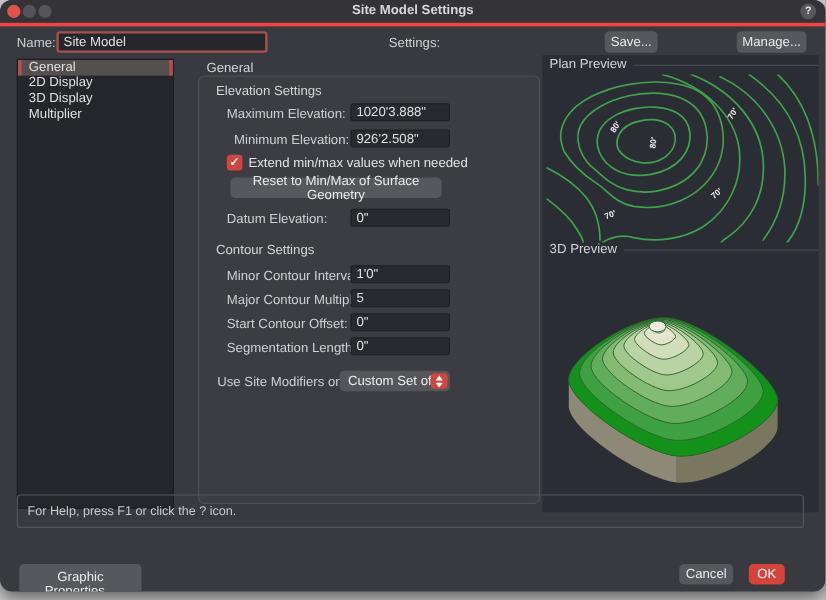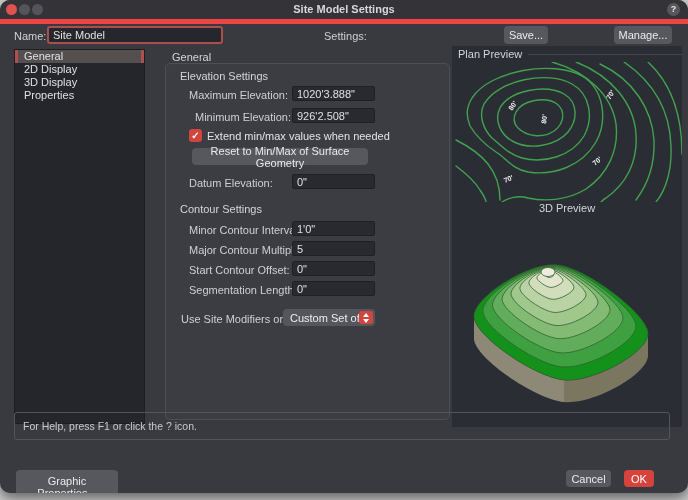--- a/index.html
+++ b/index.html
@@ -1,20 +1,20 @@
 <!DOCTYPE html>
 <html><head>
 <meta charset="utf-8">
 <style>
   html,body{margin:0;padding:0;background:#cfcfcf;font-family:"Liberation Sans",sans-serif;}
   .stage{position:relative;width:688px;height:500px;overflow:hidden;}
   .dialog{position:absolute;left:0;top:0;width:688px;height:493px;background:#393a40;border-radius:10px;
           box-shadow:0 5px 14px rgba(0,0,0,.55);overflow:hidden;}
   
-  .titlebar{position:absolute;left:0;top:0;right:0;height:19px;background:#343338;border-bottom:5px solid #ef4444;}
+  .titlebar{position:absolute;left:0;top:0;right:0;height:19px;background:#343338;border-bottom:3px solid #ef4444;}
   .tl{position:absolute;top:4px;width:11px;height:11px;border-radius:50%;}
   .tl.close{left:6px;background:#e0524d;}
   .tl.min{left:19px;background:#55545a;}
   .tl.max{left:32px;background:#55545a;}
   .title{position:absolute;left:0;right:0;top:3px;text-align:center;font-size:11px;font-weight:bold;color:#d8d8da;}
   .help-btn{position:absolute;right:8px;top:3px;width:13px;height:13px;border-radius:50%;background:#57575d;
             color:#e8e8ea;font-size:9px;font-weight:bold;text-align:center;line-height:13px;}
   
   .lbl{position:absolute;font-size:11px;color:#cfd0d3;white-space:nowrap;}
   .field{position:absolute;background:#292a30;border:1px solid #1f2026;border-radius:2px;color:#dfe0e2;
@@ -75,21 +75,21 @@
     <div class="lbl" style="left:14px;top:30px;">Name:</div>
     <div class="field name-field">Site Model</div>
     <div class="lbl" style="left:324px;top:30px;">Settings:</div>
     <button class="btn" style="left:504px;top:26px;width:44px;height:18px;">Save...</button>
     <button class="btn" style="left:614px;top:26px;width:58px;height:18px;">Manage...</button>
 
     <div class="sidebar">
       <div class="side-item selected">General</div>
       <div class="side-item">2D Display</div>
       <div class="side-item">3D Display</div>
-      <div class="side-item">Properties</div>
+      <div class="side-item">Multiplier</div>
     </div>
 
     <div class="group-label">General</div>
     <div class="groupbox"></div>
 
     <div class="section-title" style="left:180px;top:70px;">Elevation Settings</div>
 
     <div class="lbl" style="left:189px;top:89px;">Maximum Elevation:</div>
     <div class="field" style="left:292px;top:86px;width:83px;height:15px;">1020'3.888"</div>
 
@@ -147,21 +147,21 @@
         <path d="M170,0 C202,22 216,52 217,84 C218,108 212,128 202,140" stroke="#41a24d"></path>
         <path d="M194,0 C220,24 228,58 228,92" stroke="#41a24d"></path>
       </g>
       <text transform="translate(58,49) rotate(-55)">80'</text>
       <text transform="translate(92,62) rotate(-82)">80'</text>
       <text transform="translate(156,38) rotate(-58)">70'</text>
       <text transform="translate(141,104) rotate(-40)">70'</text>
       <text transform="translate(51,121) rotate(-22)">70'</text>
     </svg>
 
-    <div class="prev-head" style="left:458px;top:202px;flex-direction:column;">
+    <div class="prev-head" style="left:458px;top:202px;">
       <span class="t">3D Preview</span>
       <span class="rule"></span>
     </div>
     <svg class="td-svg" id="td-svg" style="left:454px;top:215px;" width="228" height="210" viewBox="0 0 228 210">
       <path id="skirt-left" d="M110,165 C81,162 21,121 20,102 L20,124 C21,143 81,184 110,187 Z" fill="#8e8977"></path>
       <path id="skirt-right" d="M194,118 C195,137 139,168 110,165 L110,187 C139,190 195,159 194,140 Z" fill="#7b7660"></path>
       <g id="mound">
           <path d="M20.0,102.0C18.8,82.8 74.0,47.3 103.0,50.0C132.0,52.7 192.8,98.8 194.0,118.0C195.2,137.2 139.0,167.7 110.0,165.0C81.0,162.3 21.2,121.2 20.0,102.0Z" fill="#14911b" stroke="#2e632e" stroke-width="0.8"></path>
           <path d="M28.9,96.5C27.9,79.6 76.4,48.4 101.9,50.7C127.4,53.1 181.0,93.7 182.0,110.6C183.0,127.4 133.6,154.3 108.1,151.9C82.6,149.6 29.9,113.3 28.9,96.5Z" fill="#3fa042" stroke="#2e632e" stroke-width="0.8"></path>
           <path d="M38.5,90.5C37.6,76.1 79.0,49.5 100.8,51.5C122.5,53.5 168.1,88.1 169.0,102.5C169.9,116.9 127.8,139.8 106.0,137.8C84.3,135.8 39.4,104.9 38.5,90.5Z" fill="#62ad5c" stroke="#2e632e" stroke-width="0.8"></path>

